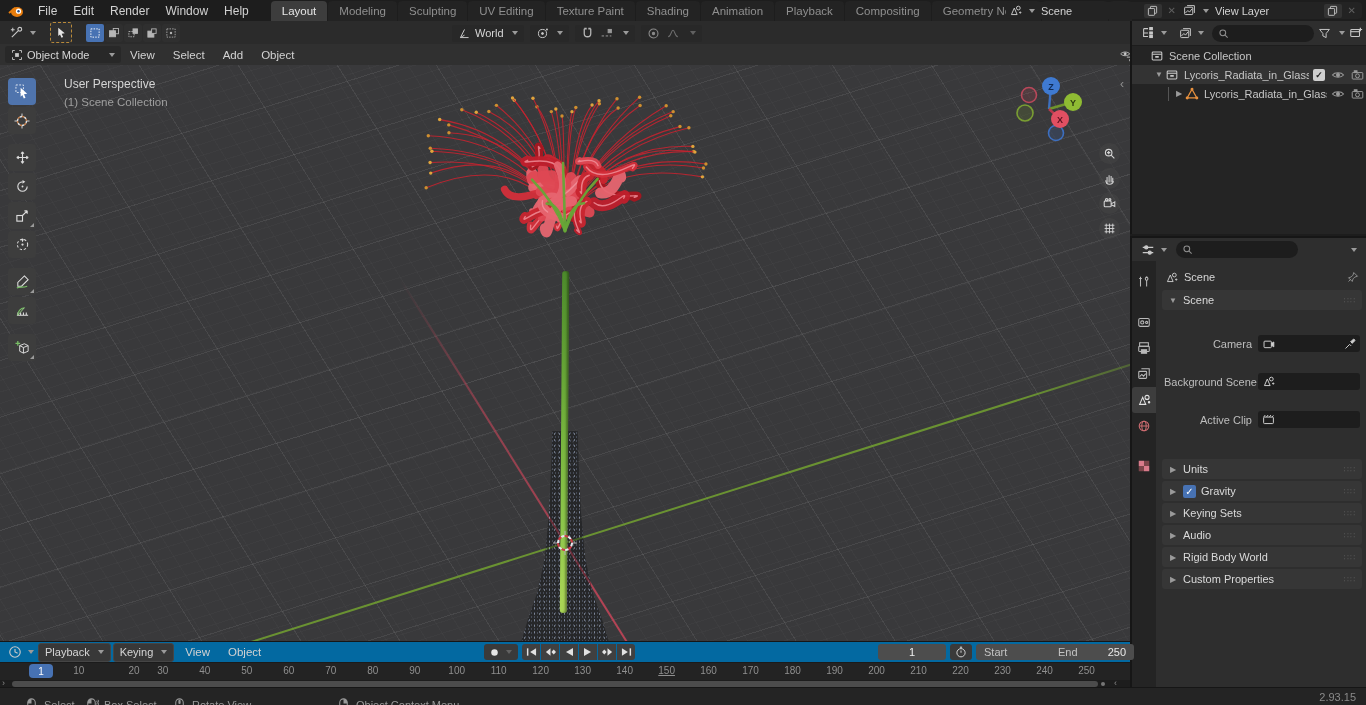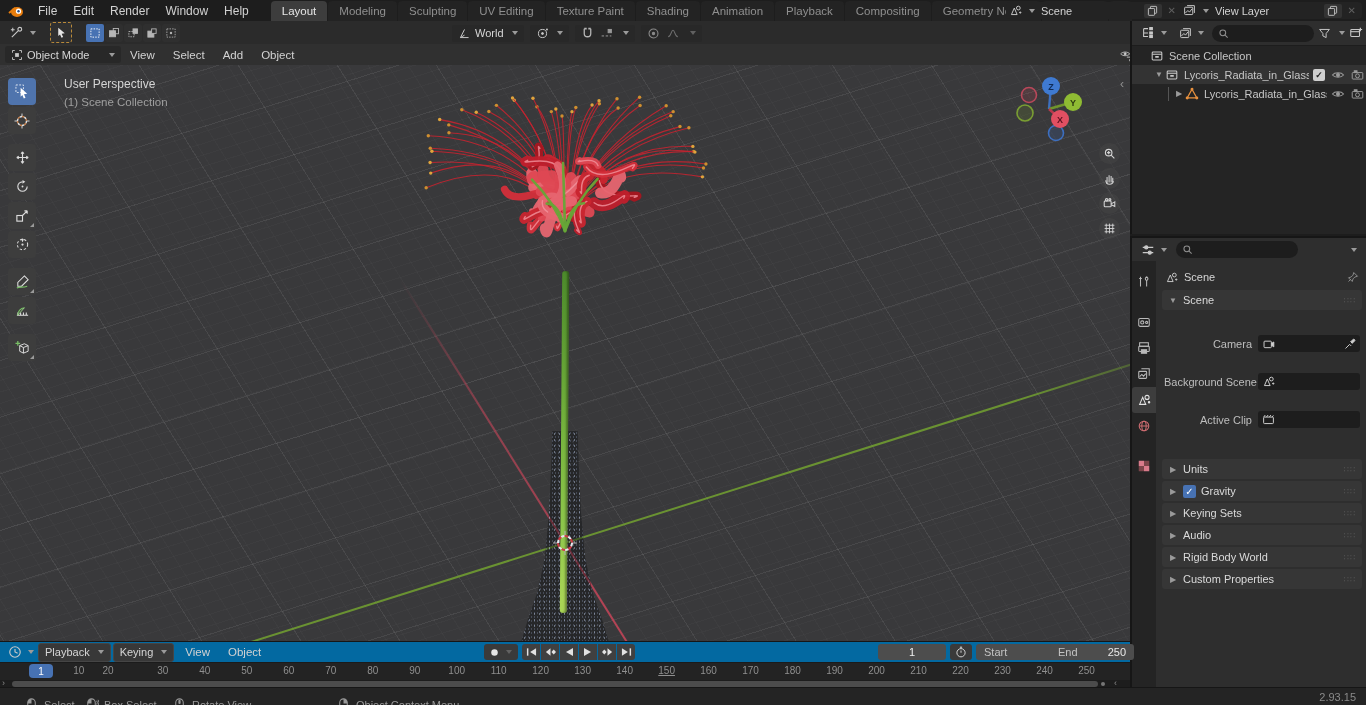--- a/index.html
+++ b/index.html
@@ -978,21 +978,21 @@
     <div class="sepill" style="left:1050px;width:68px">
       <span class="sl">End</span>
       <span>250</span>
     </div>
   </div>
   <div class="ruler" id="tl-ruler">
     <div class="curframe">
         <span>1</span>
       </div>
   <span class="tick" style="left: 78.7892px;">10</span>
-      <span class="tick" style="left: 108px;">20</span>
+      <span class="tick" style="left: 134px;">20</span>
       <span class="tick" style="left: 162.765px;">30</span>
       <span class="tick" style="left: 204.753px;">40</span>
       <span class="tick" style="left: 246.741px;">50</span>
       <span class="tick" style="left: 288.729px;">60</span>
       <span class="tick" style="left: 330.717px;">70</span>
       <span class="tick" style="left: 372.705px;">80</span>
       <span class="tick" style="left: 414.693px;">90</span>
       <span class="tick" style="left: 456.681px;">100</span>
       <span class="tick" style="left: 498.669px;">110</span>
       <span class="tick" style="left: 540.657px;">120</span>

